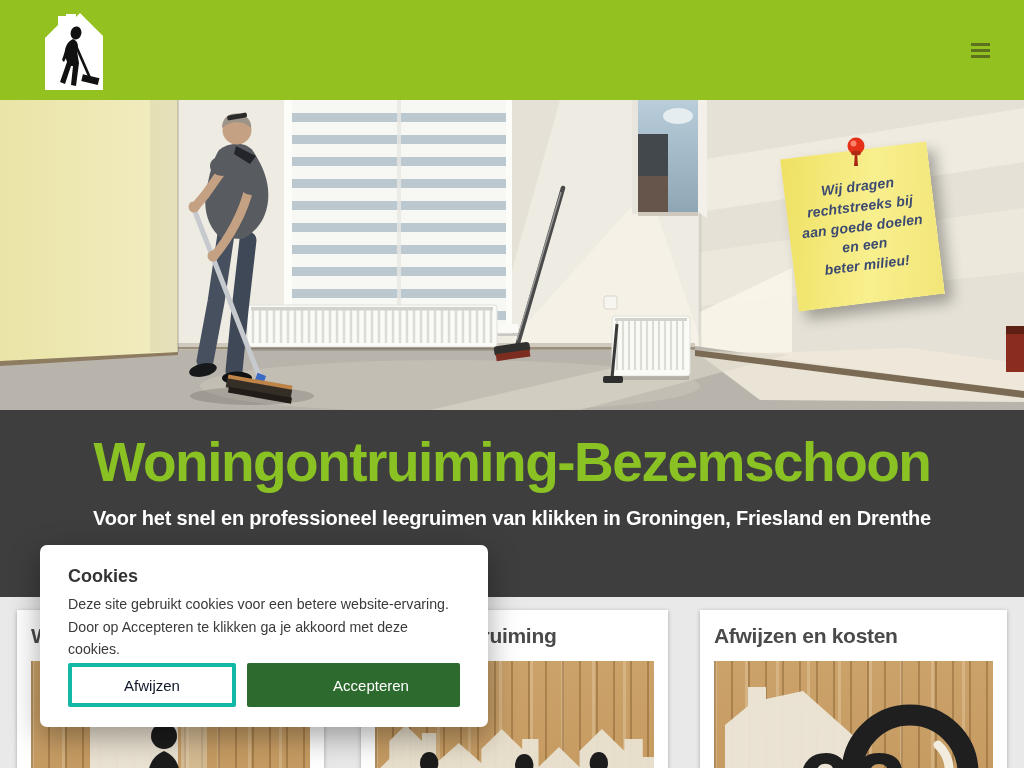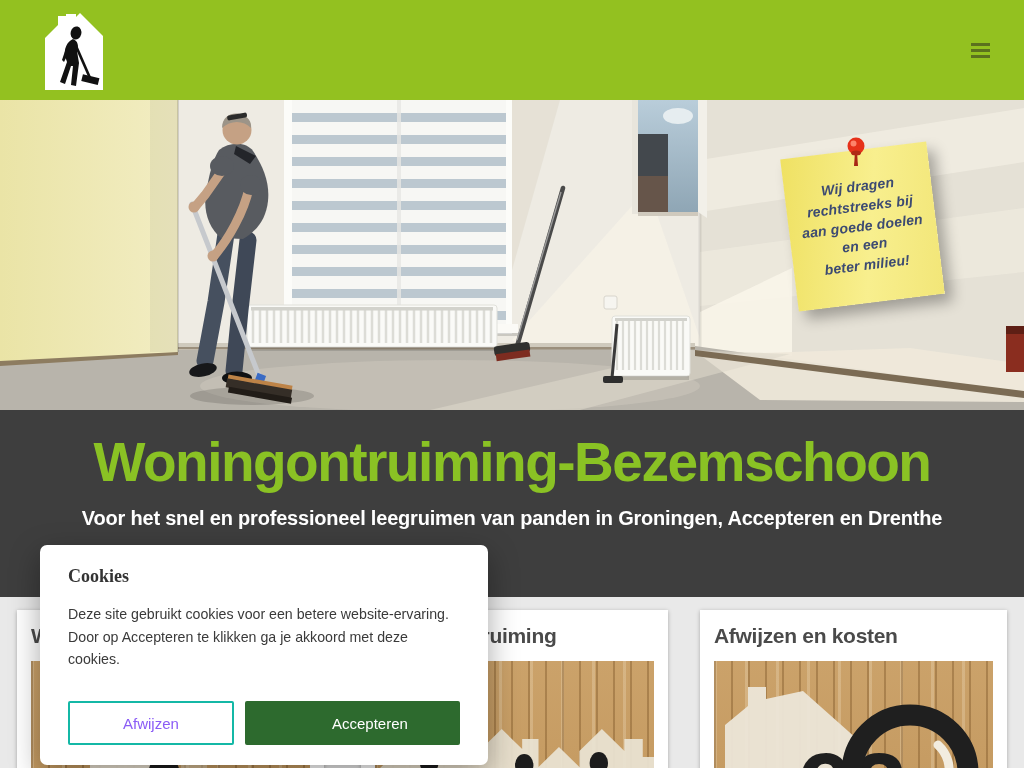--- a/index.html
+++ b/index.html
@@ -44,28 +44,28 @@
       repeating-linear-gradient(90deg, rgba(255,246,226,.22) 0 3px, rgba(0,0,0,0) 3px 31px),
       linear-gradient(180deg,#cba26a,#bd9156);
   }
   .card-img svg{position:absolute;top:0;left:0;width:100%;height:100%;}
   
   .cookie{
     position:absolute;left:40px;top:545px;width:448px;box-sizing:border-box;
     background:#ffffff;border-radius:7px;box-shadow:0 10px 30px rgba(0,0,0,.35);
     padding:21px 28px 20px;z-index:50;
   }
-  .cookie h2{margin:0 0 16px;font-size:18px;color:#333333;font-family:Liberation Serif, serif;}
-  .cookie p{margin:0 0 30px;font-size:14.2px;line-height:1.6;color:#3a3a3a;}
+  .cookie h2{margin:0 0 6px;font-size:18px;color:#333333;}
+  .cookie p{margin:0 0 2px;font-size:14.2px;line-height:1.6;color:#3a3a3a;}
   .cookie .btns{display:flex;gap:11px;}
   .cookie button{
     height:44px;font-size:15px;border-radius:2px;cursor:pointer;
     font-family:"Liberation Sans",sans-serif;
   }
-  .cookie .decline{flex:179;background:#ffffff;border:2px solid #14b8a6;color:#8b5cf6;}
+  .cookie .decline{flex:179;background:#ffffff;border:4px solid #14b8a6;color:#0f172a;}
   .cookie .accept{flex:196;background:#2d6a2e;border:2px solid #2d6a2e;color:#ffffff;padding-left:41px;}
 </style>
 </head>
 <body>
 
 <div class="header">
   <svg class="logo" viewBox="0 0 68 84">
     <polygon points="5,30 26,9 26,6 36,6 36,9 40,5 63,28 63,82 5,82" fill="#ffffff"></polygon>
     <polygon points="18,20 18,8 27,8 27,12" fill="#ffffff"></polygon>
     <ellipse cx="36" cy="25" rx="5.4" ry="6.6" transform="rotate(14 36 25)" fill="#111111"></ellipse>
@@ -206,21 +206,21 @@
   <svg class="pin" viewBox="0 0 26 32">
     <path d="M12,16 L14,16 L15,30 L11,30 Z" fill="#a82715"></path>
     <circle cx="13" cy="10" r="8.5" fill="#e63119"></circle>
     <circle cx="10.5" cy="7.5" r="3" fill="#ff8d73" opacity=".9"></circle>
     <ellipse cx="13" cy="17" rx="5" ry="2.5" fill="#b02a16"></ellipse>
   </svg>
 </div>
 
 <div class="intro">
   <h1>Woningontruiming-Bezemschoon</h1>
-  <p>Voor het snel en professioneel leegruimen van panden in Groningen, Accepteren en Drenthe</p>
+  <p>Voor het snel en professioneel leegruimen van klikken in Groningen, Friesland en Drenthe</p>
 </div>
 
 <div class="cards">
 
   <div class="card card-1">
     <h3>Werkwijze</h3>
     <div class="card-img">
       <svg viewBox="0 0 279 280" preserveAspectRatio="none">
         <rect x="59" y="0" width="88" height="280" fill="#ece6d8" opacity=".95"></rect>
         <rect x="150" y="0" width="26" height="280" fill="#e3d9c2" opacity=".5"></rect>

